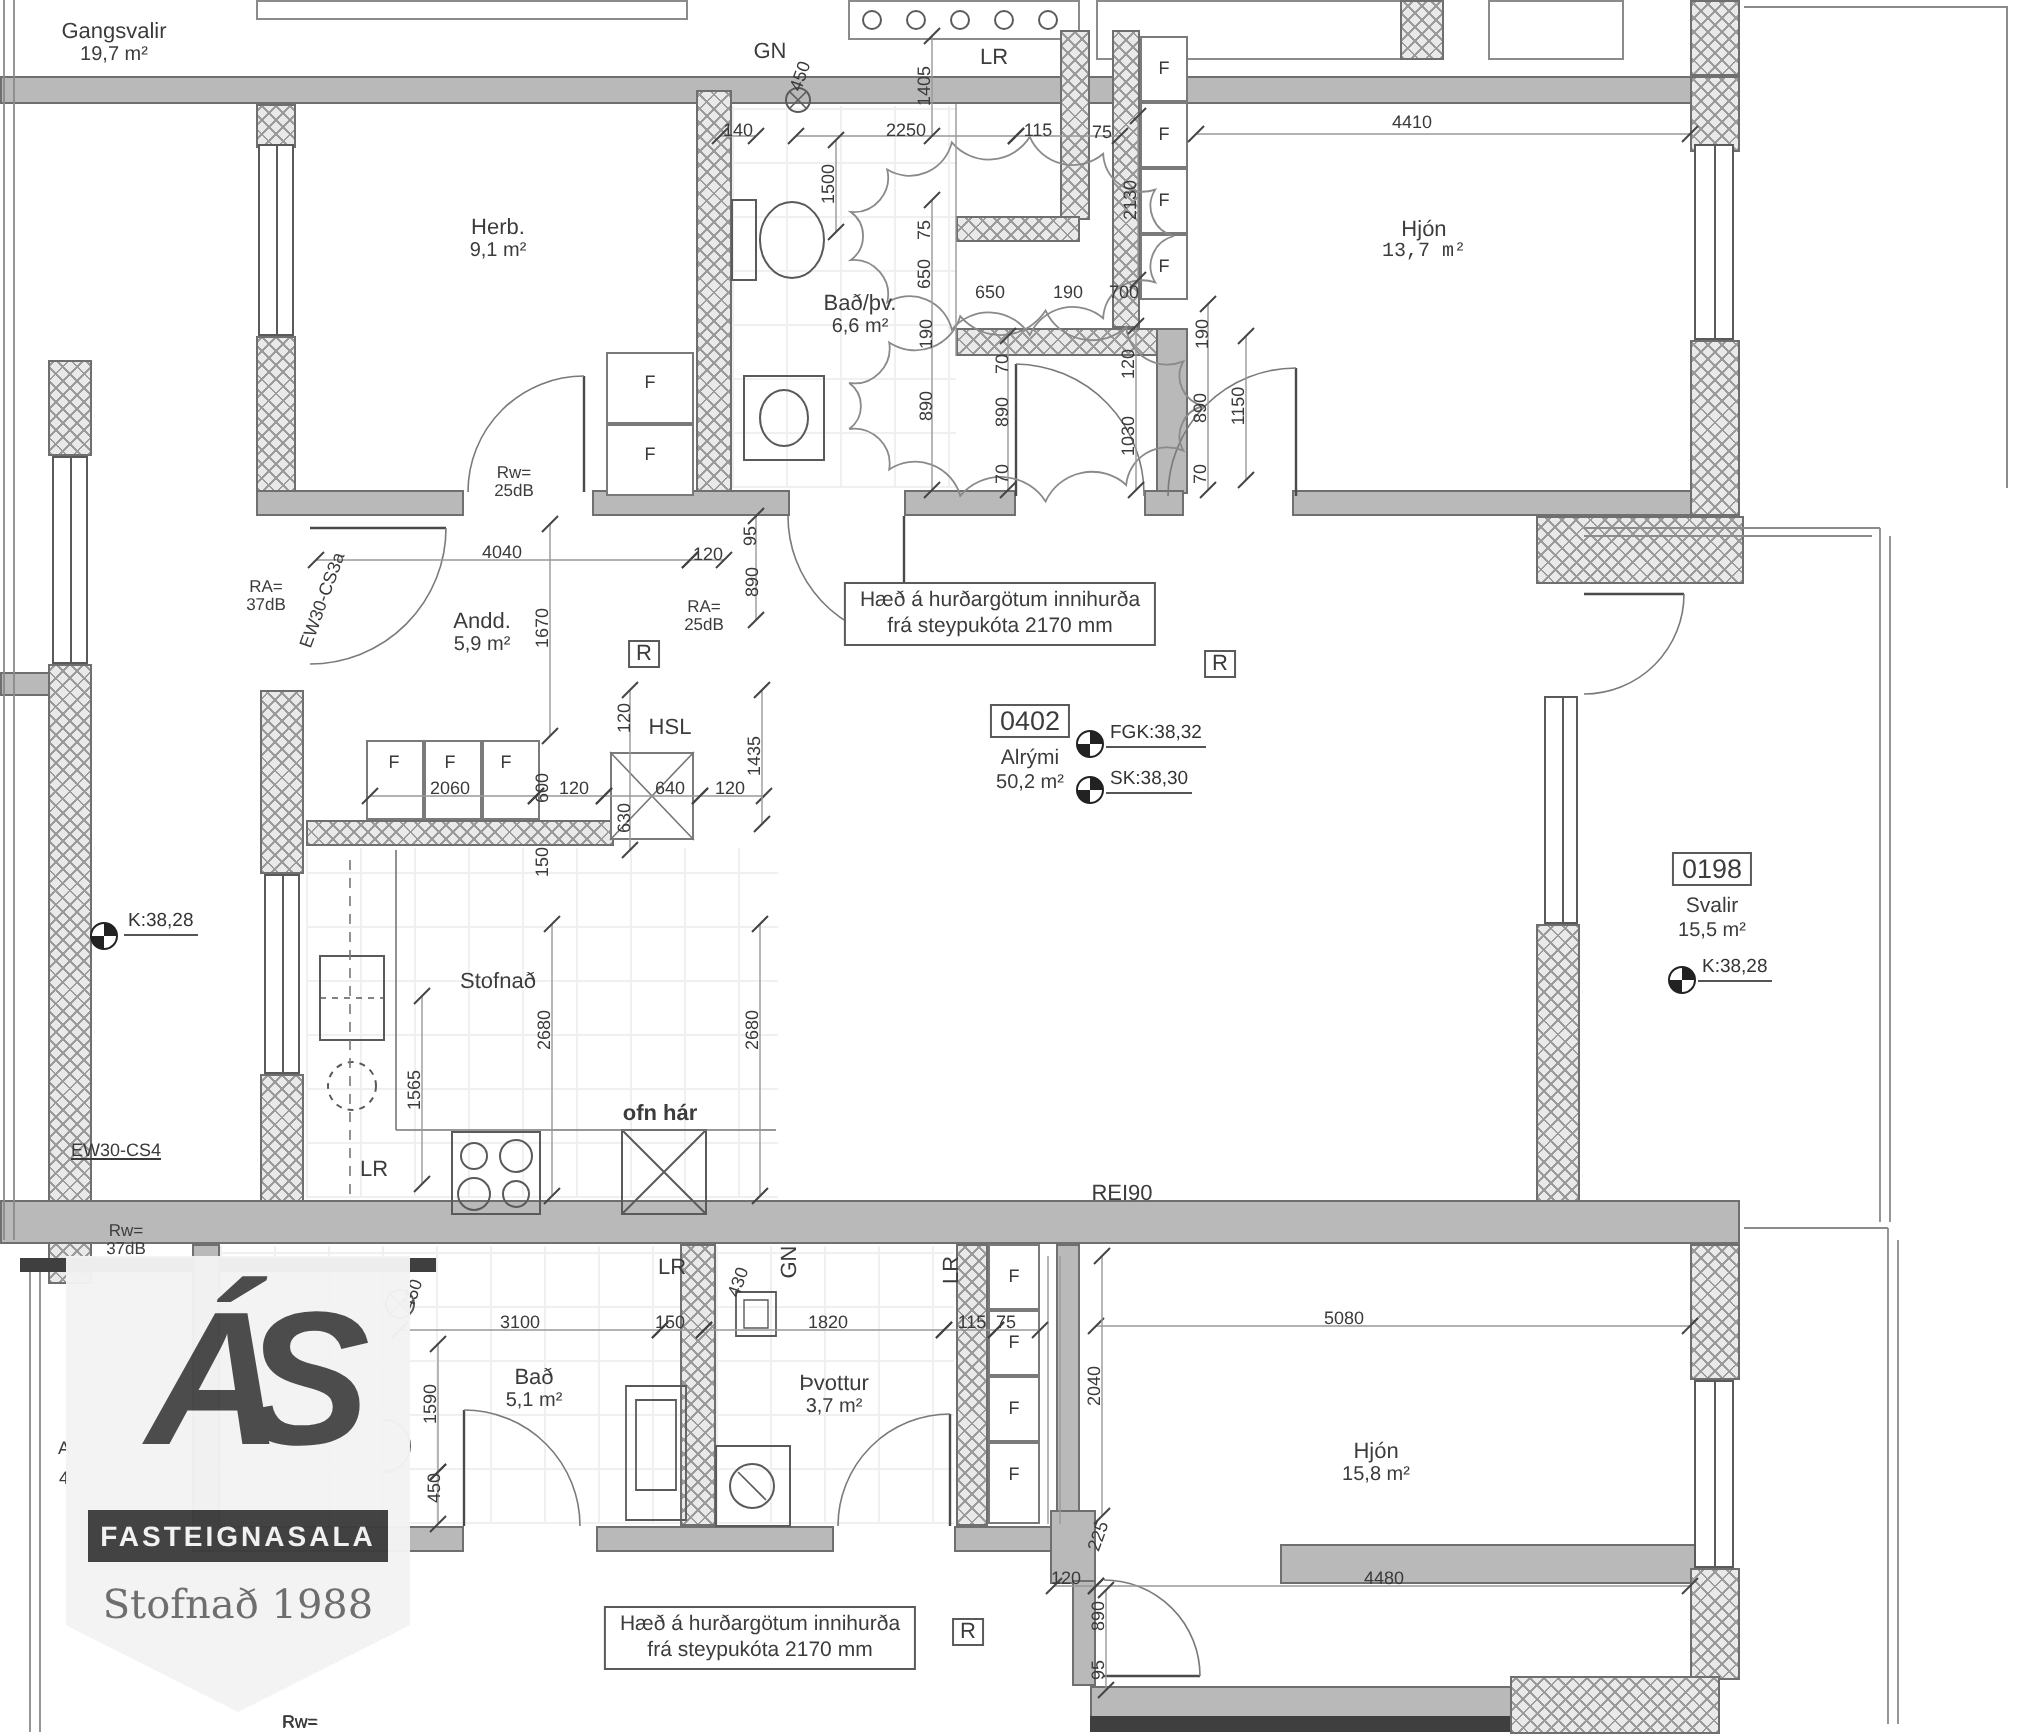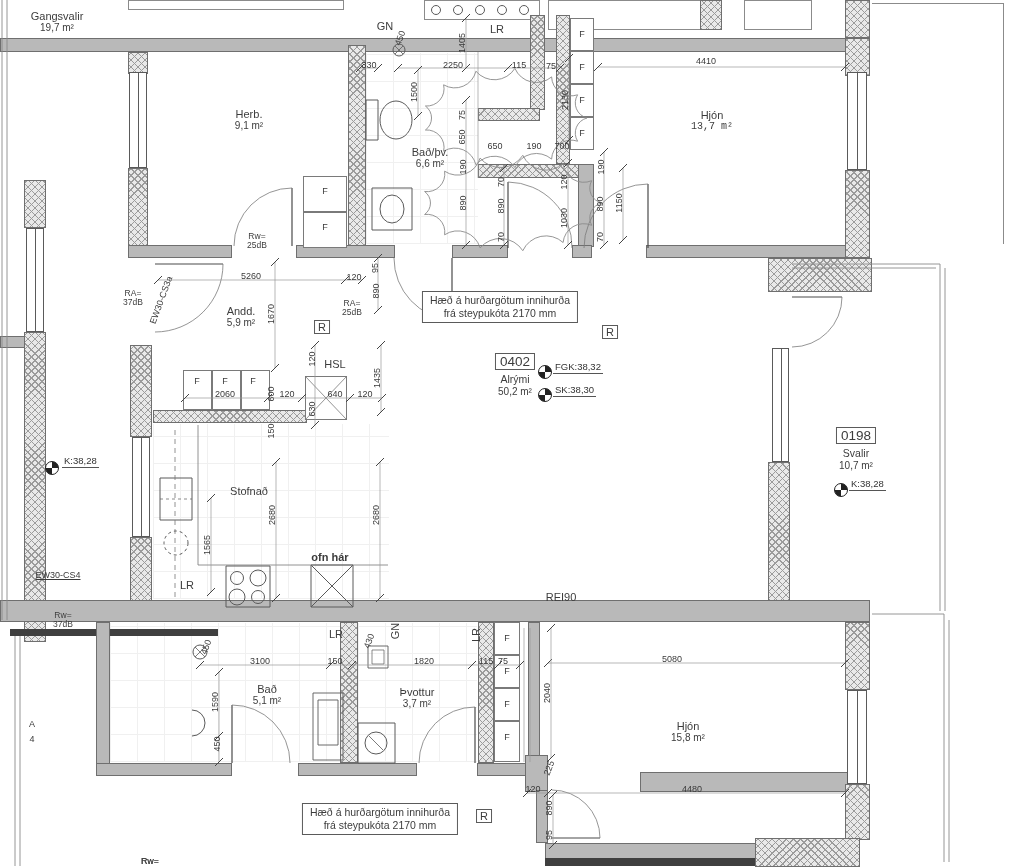--- a/index.html
+++ b/index.html
@@ -311,21 +311,26 @@
 
   <div class="note" style="left:500px;top:307px;">
     <div>Hæð á hurðargötum innihurða</div>
     <div>frá steypukóta 2170 mm</div>
   </div>
   <div class="note" style="left:380px;top:819px;">
     <div>Hæð á hurðargötum innihurða</div>
     <div>frá steypukóta 2170 mm</div>
   </div>
 
-<div class="lbl dim" style="left: 369px; top: 65px;">330</div>
+  <div id="logo">
+    <div class="as">ÁS</div>
+    <div class="band">FASTEIGNASALA</div>
+    <div class="founded">Stofnað 1988</div>
+  </div>
+<div class="lbl dim" style="left: 369px; top: 65px;">140</div>
     <div class="lbl dim" style="left: 453px; top: 65px;">2250</div>
     <div class="lbl dim" style="left: 519px; top: 65px;">115</div>
     <div class="lbl dim" style="left: 551px; top: 66px;">75</div>
     <div class="lbl dim" style="left: 706px; top: 61px;">4410</div>
     <div class="lbl dim" style="left: 462px; top: 43px; transform: translate(-50%, -50%) rotate(-90deg);">1405</div>
     <div class="lbl dim" style="left: 400px; top: 38px; transform: translate(-50%, -50%) rotate(-70deg);">450</div>
     <div class="lbl dim" style="left: 414px; top: 92px; transform: translate(-50%, -50%) rotate(-90deg);">1500</div>
     <div class="lbl dim" style="left: 462px; top: 115px; transform: translate(-50%, -50%) rotate(-90deg);">75</div>
     <div class="lbl dim" style="left: 462px; top: 137px; transform: translate(-50%, -50%) rotate(-90deg);">650</div>
     <div class="lbl dim" style="left: 463px; top: 167px; transform: translate(-50%, -50%) rotate(-90deg);">190</div>
@@ -336,40 +341,40 @@
     <div class="lbl dim" style="left: 495px; top: 146px;">650</div>
     <div class="lbl dim" style="left: 534px; top: 146px;">190</div>
     <div class="lbl dim" style="left: 562px; top: 146px;">700</div>
     <div class="lbl dim" style="left: 564px; top: 182px; transform: translate(-50%, -50%) rotate(-90deg);">120</div>
     <div class="lbl dim" style="left: 564px; top: 218px; transform: translate(-50%, -50%) rotate(-90deg);">1030</div>
     <div class="lbl dim" style="left: 601px; top: 167px; transform: translate(-50%, -50%) rotate(-90deg);">190</div>
     <div class="lbl dim" style="left: 600px; top: 204px; transform: translate(-50%, -50%) rotate(-90deg);">890</div>
     <div class="lbl dim" style="left: 600px; top: 237px; transform: translate(-50%, -50%) rotate(-90deg);">70</div>
     <div class="lbl dim" style="left: 619px; top: 203px; transform: translate(-50%, -50%) rotate(-90deg);">1150</div>
     <div class="lbl dim" style="left: 565px; top: 100px; transform: translate(-50%, -50%) rotate(-90deg);">2130</div>
-    <div class="lbl dim" style="left: 251px; top: 276px;">5260</div>
+    <div class="lbl dim" style="left: 251px; top: 276px;">4040</div>
     <div class="lbl dim" style="left: 354px; top: 277px;">120</div>
     <div class="lbl dim" style="left: 375px; top: 268px; transform: translate(-50%, -50%) rotate(-90deg);">95</div>
     <div class="lbl dim" style="left: 376px; top: 291px; transform: translate(-50%, -50%) rotate(-90deg);">890</div>
     <div class="lbl dim" style="left: 271px; top: 314px; transform: translate(-50%, -50%) rotate(-90deg);">1670</div>
     <div class="lbl dim" style="left: 312px; top: 359px; transform: translate(-50%, -50%) rotate(-90deg);">120</div>
     <div class="lbl dim" style="left: 225px; top: 394px;">2060</div>
     <div class="lbl dim" style="left: 271px; top: 394px; transform: translate(-50%, -50%) rotate(-90deg);">600</div>
     <div class="lbl dim" style="left: 287px; top: 394px;">120</div>
     <div class="lbl dim" style="left: 335px; top: 394px;">640</div>
     <div class="lbl dim" style="left: 365px; top: 394px;">120</div>
     <div class="lbl dim" style="left: 312px; top: 409px; transform: translate(-50%, -50%) rotate(-90deg);">630</div>
     <div class="lbl dim" style="left: 377px; top: 378px; transform: translate(-50%, -50%) rotate(-90deg);">1435</div>
     <div class="lbl dim" style="left: 271px; top: 431px; transform: translate(-50%, -50%) rotate(-90deg);">150</div>
     <div class="lbl dim" style="left: 207px; top: 545px; transform: translate(-50%, -50%) rotate(-90deg);">1565</div>
     <div class="lbl dim" style="left: 272px; top: 515px; transform: translate(-50%, -50%) rotate(-90deg);">2680</div>
     <div class="lbl dim" style="left: 376px; top: 515px; transform: translate(-50%, -50%) rotate(-90deg);">2680</div>
     <div class="lbl dim" style="left: 260px; top: 661px;">3100</div>
     <div class="lbl dim" style="left: 335px; top: 661px;">150</div>
-    <div class="lbl dim" style="left: 424px; top: 661px;">1820</div>
+    <div class="lbl dim" style="left: 414px; top: 661px;">1820</div>
     <div class="lbl dim" style="left: 486px; top: 661px;">115</div>
     <div class="lbl dim" style="left: 503px; top: 661px;">75</div>
     <div class="lbl dim" style="left: 369px; top: 641px; transform: translate(-50%, -50%) rotate(-70deg);">430</div>
     <div class="lbl dim" style="left: 215px; top: 702px; transform: translate(-50%, -50%) rotate(-90deg);">1590</div>
     <div class="lbl dim" style="left: 217px; top: 744px; transform: translate(-50%, -50%) rotate(-90deg);">450</div>
     <div class="lbl dim" style="left: 206px; top: 647px; transform: translate(-50%, -50%) rotate(-70deg);">450</div>
     <div class="lbl dim" style="left: 672px; top: 659px;">5080</div>
     <div class="lbl dim" style="left: 547px; top: 693px; transform: translate(-50%, -50%) rotate(-90deg);">2040</div>
     <div class="lbl dim" style="left: 549px; top: 768px; transform: translate(-50%, -50%) rotate(-70deg);">225</div>
     <div class="lbl dim" style="left: 533px; top: 789px;">120</div>
@@ -435,21 +440,21 @@
     </div>
     <div class="lbl " style="left: 417px; top: 698px;">
       <div>Þvottur</div>
       <div style="font-size: 10px;">3,7 m²</div>
     </div>
     <div class="lbl " style="left: 688px; top: 732px;">
       <div>Hjón</div>
       <div style="font-size: 10px;">15,8 m²</div>
     </div>
     <div class="unit" style="left: 515px; top: 352px;"><div class="num">0402</div><div class="nm">Alrými</div><div class="ar">50,2 m²</div></div>
-    <div class="unit" style="left: 856px; top: 426px;"><div class="num">0198</div><div class="nm">Svalir</div><div class="ar">10,7 m²</div></div>
+    <div class="unit" style="left: 856px; top: 426px;"><div class="num">0198</div><div class="nm">Svalir</div><div class="ar">15,5 m²</div></div>
     <div class="lvl" style="left: 553px; top: 361px;">FGK:38,32</div>
     <div class="lvlsym" style="left: 545px; top: 372px;"></div>
     <div class="lvl" style="left: 553px; top: 384px;">SK:38,30</div>
     <div class="lvlsym" style="left: 545px; top: 395px;"></div>
     <div class="lvl" style="left: 62px; top: 455px;">K:38,28</div>
     <div class="lvlsym" style="left: 52px; top: 468px;"></div>
     <div class="lvl" style="left: 849px; top: 478px;">K:38,28</div>
     <div class="lvlsym" style="left: 841px; top: 490px;"></div>
     <div class="lbl tiny" style="left: 257px; top: 241px;">
       <div>Rw=</div>

